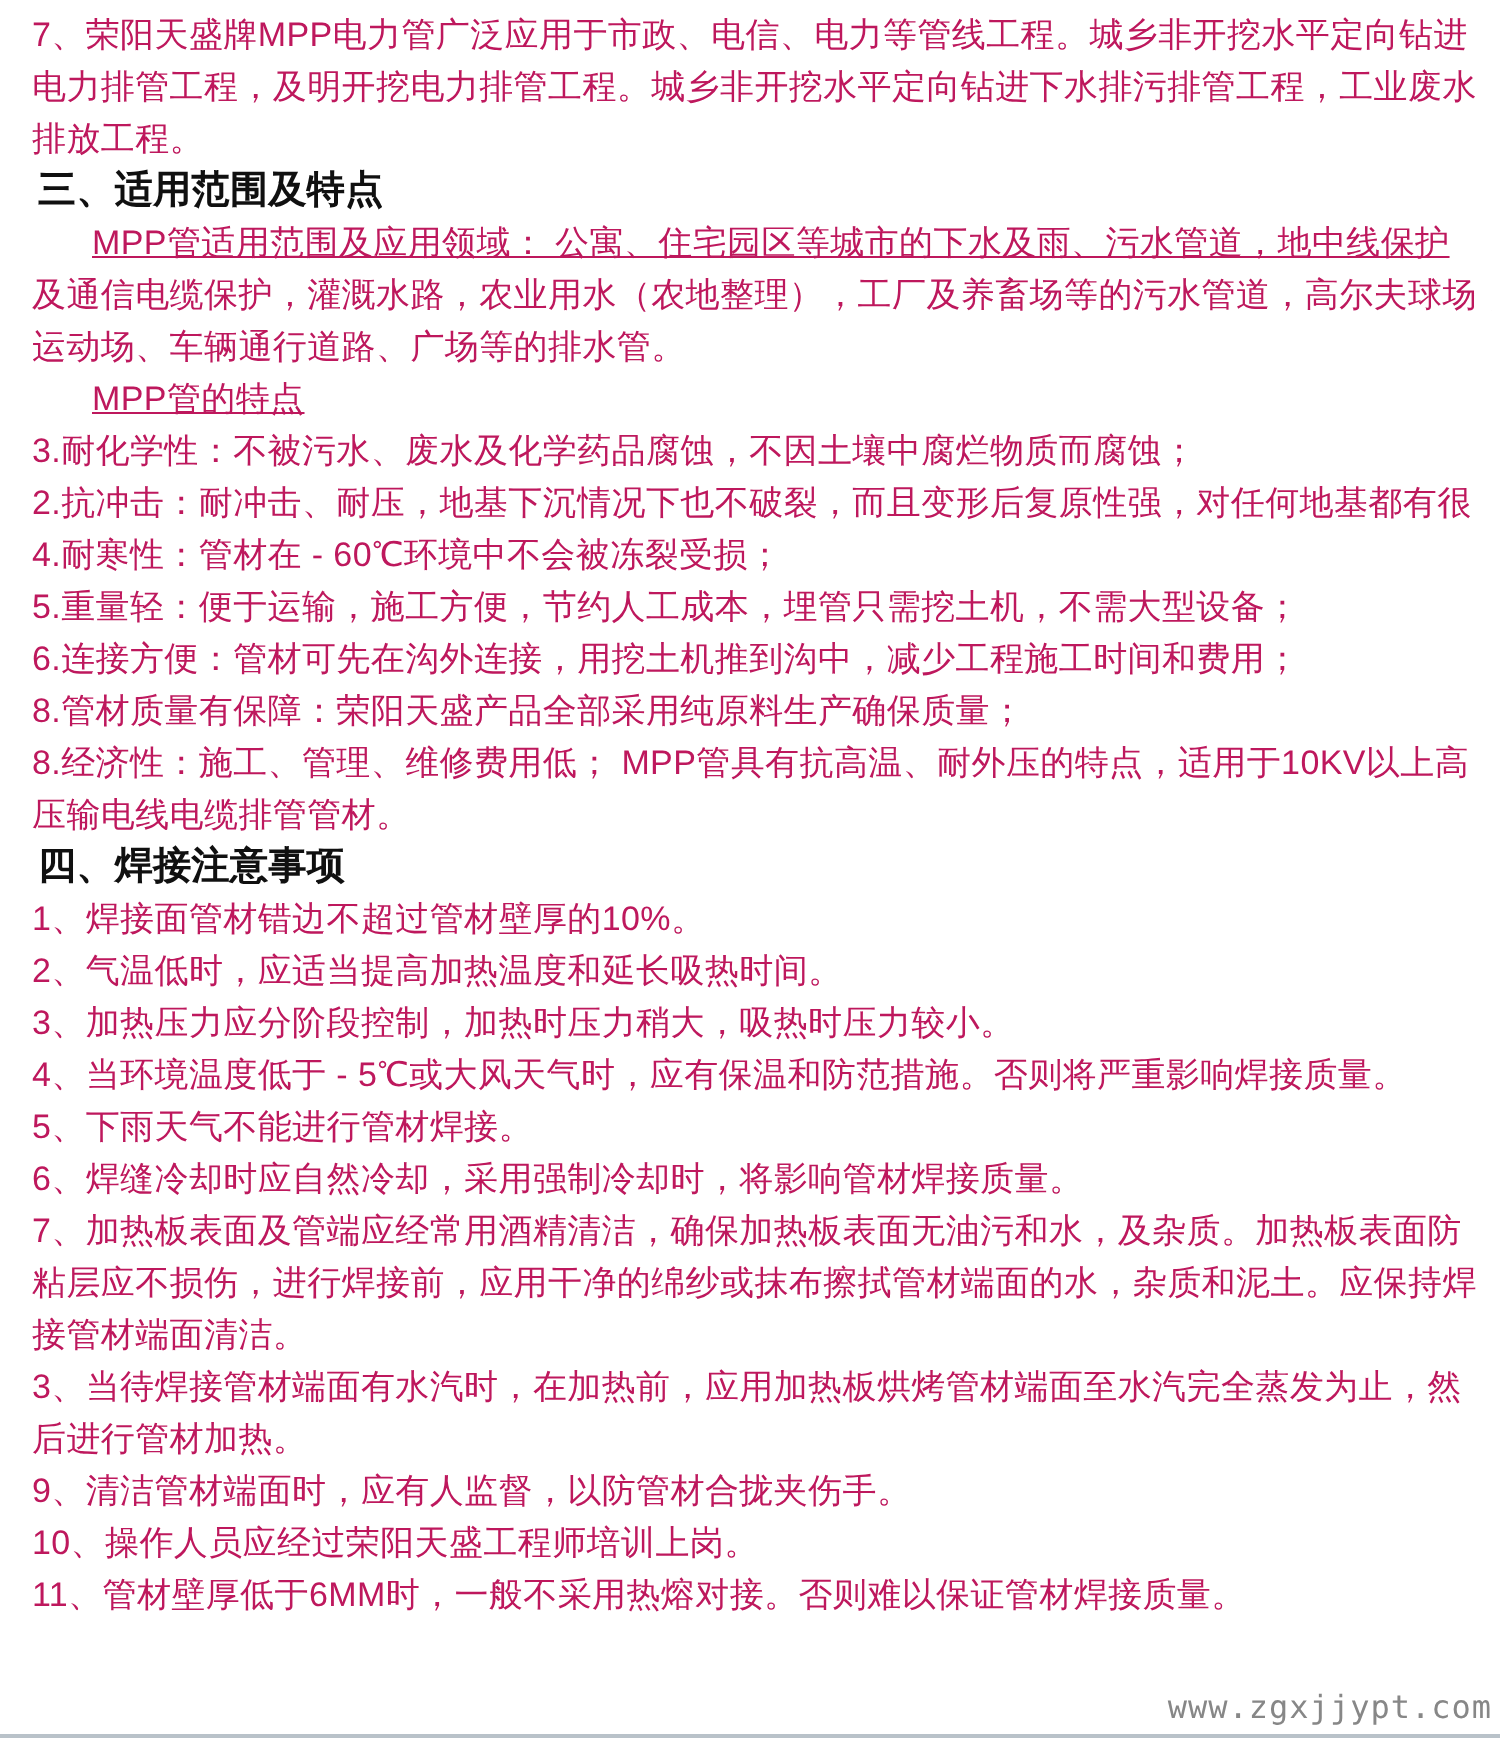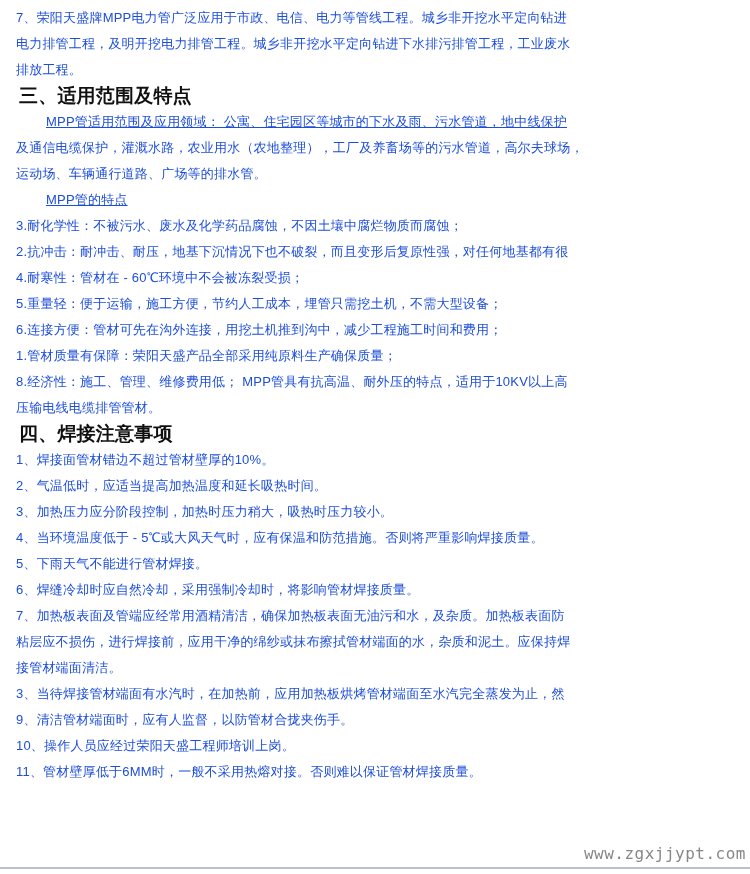--- a/index.html
+++ b/index.html
@@ -13,22 +13,22 @@
   #doc {
     position: absolute;
     top: 5px; left: 16px; right: 4px;
   }
   .block { margin: 0; }
   .line {
     height: 26px;
     line-height: 26px;
     white-space: nowrap;
     overflow: hidden;
-    font-size: 13px;
-    color: #1d4ed8;
+    font-size: 17px;
+    color: #be185d;
     letter-spacing: 0.2px;
   }
   .line.heading {
     font-weight: 700;
     font-size: 19px;
     color: #101010;
     padding-left: 3px;
   }
   .line.indent { padding-left: 30px; text-decoration: underline; }
   .watermark {
@@ -75,21 +75,21 @@
     <div class="block">
       <div class="line">4.耐寒性：管材在 - 60℃环境中不会被冻裂受损；</div>
     </div>
     <div class="block">
       <div class="line">5.重量轻：便于运输，施工方便，节约人工成本，埋管只需挖土机，不需大型设备；</div>
     </div>
     <div class="block">
       <div class="line">6.连接方便：管材可先在沟外连接，用挖土机推到沟中，减少工程施工时间和费用；</div>
     </div>
     <div class="block">
-      <div class="line">1.管材质量有保障：荣阳天盛产品全部采用纯原料生产确保质量；</div>
+      <div class="line">8.管材质量有保障：荣阳天盛产品全部采用纯原料生产确保质量；</div>
     </div>
     <div class="block">
       <div class="line">8.经济性：施工、管理、维修费用低； MPP管具有抗高温、耐外压的特点，适用于10KV以上高</div>
       <div class="line">压输电线电缆排管管材。</div>
     </div>
     <div class="block">
       <div class="line heading">四、焊接注意事项</div>
     </div>
     <div class="block">
       <div class="line">1、焊接面管材错边不超过管材壁厚的10%。</div>
@@ -109,20 +109,21 @@
     <div class="block">
       <div class="line">6、焊缝冷却时应自然冷却，采用强制冷却时，将影响管材焊接质量。</div>
     </div>
     <div class="block">
       <div class="line">7、加热板表面及管端应经常用酒精清洁，确保加热板表面无油污和水，及杂质。加热板表面防</div>
       <div class="line">粘层应不损伤，进行焊接前，应用干净的绵纱或抹布擦拭管材端面的水，杂质和泥土。应保持焊</div>
       <div class="line">接管材端面清洁。</div>
     </div>
     <div class="block">
       <div class="line">3、当待焊接管材端面有水汽时，在加热前，应用加热板烘烤管材端面至水汽完全蒸发为止，然</div>
+      <div class="line">后进行管材加热。</div>
     </div>
     <div class="block">
       <div class="line">9、清洁管材端面时，应有人监督，以防管材合拢夹伤手。</div>
     </div>
     <div class="block">
       <div class="line">10、操作人员应经过荣阳天盛工程师培训上岗。</div>
     </div>
     <div class="block">
       <div class="line">11、管材壁厚低于6MM时，一般不采用热熔对接。否则难以保证管材焊接质量。</div>
     </div>

